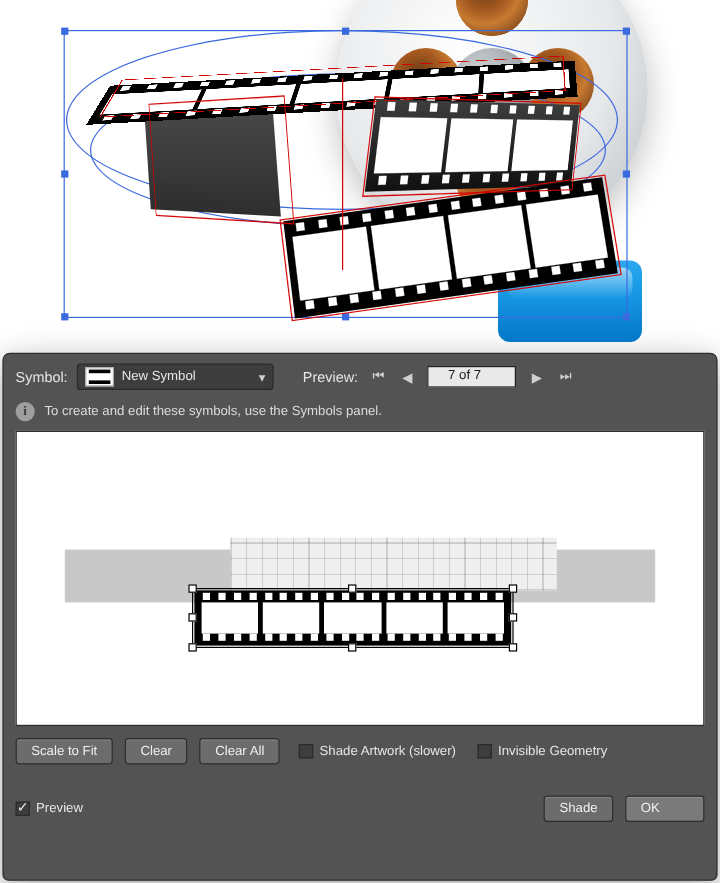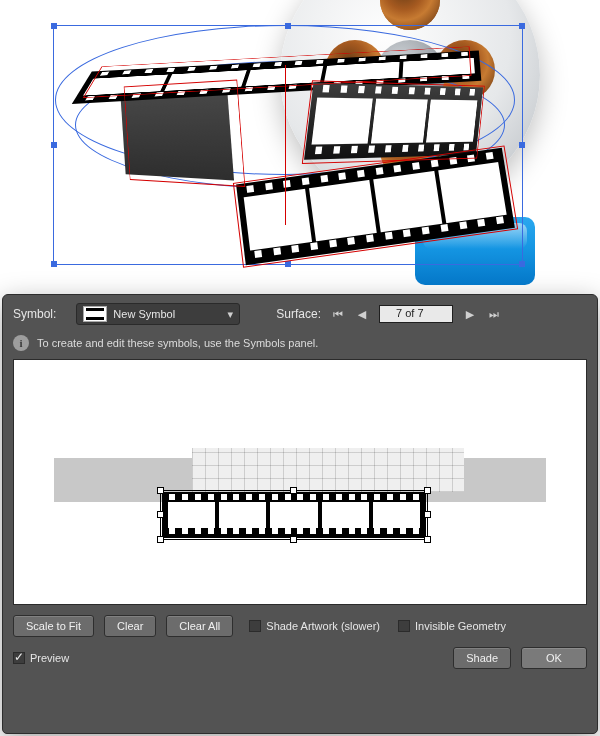--- a/index.html
+++ b/index.html
@@ -60,21 +60,21 @@
     .dialog { margin: 4px 2px 0 2px; width:596px; height:440px;
       background:#535353; border:1px solid #2d2d2d; border-radius:6px 6px 5px 5px;
       box-shadow: 0 8px 28px rgba(0,0,0,.35); display:flex; flex-direction:column;}
     .titlebar { height:21px; background: linear-gradient(180deg,#f6f6f6 0%, #d8d8d8 100%);
       border-bottom:1px solid #9b9b9b; border-radius:6px 6px 0 0;
       display:flex; align-items:center; position:relative; color:#3a3a3a;}
     .traffic { display:flex; gap:7px; align-items:center; margin-left:8px;}
     .tl{width:12px;height:12px;border-radius:50%; box-shadow: inset 0 0 0 1px rgba(0,0,0,.25);}
     .titlebar .ttext { position:absolute; left:0; right:0; text-align:center; font-size:12px; color:#3a3a3a;}
 
-    .toolbar { display:flex; align-items:center; gap:20px; padding:8px 10px;}
+    .toolbar { display:flex; align-items:center; gap:8px; padding:8px 10px;}
     .lbl { color:#e6e6e6; font-size:12px;}
     .symbol-dd { display:flex; align-items:center; height:22px; background:#3d3d3d;
       border:1px solid #2a2a2a; border-radius:3px; min-width:164px;}
     .symbol-swatch { width:24px; height:16px; margin:0 6px; background:#fff; border:1px solid #aaa; position:relative;}
     .symbol-swatch::before,.symbol-swatch::after{content:"";position:absolute;left:2px;right:2px;height:3px;background:#000;}
     .symbol-swatch::before{top:1px}.symbol-swatch::after{bottom:1px}
     .dd-arrow{ margin-left:auto; width:18px; text-align:center; color:#cfcfcf;}
 
     .surface-area{ display:flex; align-items:center; gap:10px; margin-left:16px;}
     .nav-btn{ width:14px; height:14px; display:flex; align-items:center; justify-content:center;
@@ -94,21 +94,21 @@
         repeating-linear-gradient(90deg, rgba(0,0,0,.14) 0 1px, transparent 1px 13px),
         repeating-linear-gradient(0deg, rgba(0,0,0,.14) 0 1px, transparent 1px 13px),
         #efefef;}
     .mini-strip{ position:absolute; left:148px; top:132px; width:264px; height:46px; background:#000;}
     .mini-strip .holes-row{height:8px;}
     .mini-strip .holes-row span{width:6px;height:6px;}
     .mini-strip .frames-row{top:10px;bottom:10px;}
     .sel-box{ position:absolute; border:1px solid #000;}
     .sq{position:absolute;width:7px;height:7px;background:#fff;border:1px solid #000;}
 
-    .bottom{ padding:10px 10px 8px 10px; display:flex; flex-direction:column; gap:10px;}
+    .bottom{ padding:10px 10px 8px 10px; display:flex; flex-direction:column; gap:26px;}
     .row{ display:flex; align-items:center; gap:10px;}
     .btn{ height:22px; padding:0 12px; background:#6c6c6c;
       border:1px solid #2e2e2e; border-radius:3px; color:#f0f0f0; font-size:11px;
       display:flex;align-items:center; cursor:pointer;
       box-shadow: inset 0 1px 0 rgba(255,255,255,.15);}
     .btn.primary{ background:#7a7a7a;}
     .chk{ width:12px;height:12px;border:1px solid #2b2b2b;background:#3d3d3d; display:inline-block;
       margin-right:5px; position:relative;}
     .chk.checked::after{content:"✓"; position:absolute; left:0; top:-3px; color:#eaeaea; font-size:12px;}
     .spacer{flex:1;}
@@ -281,21 +281,21 @@
 
   <div class="toolbar">
     <span class="lbl">Symbol:</span>
     <div class="symbol-dd">
       <div class="symbol-swatch"></div>
       <span>New Symbol</span>
       <span class="dd-arrow">▾</span>
     </div>
 
     <div class="surface-area">
-      <span class="lbl">Surface:</span>
+      <span class="lbl">Preview:</span>
       <span class="nav-btn">⏮</span>
       <span class="nav-btn">◀</span>
       <div class="surface-field"><span>7 of 7</span></div>
       <span class="nav-btn">▶</span>
       <span class="nav-btn">⏭</span>
     </div>
   </div>
 
   <div class="hint-row">
     <div class="info-ic">i</div>
@@ -394,18 +394,18 @@
     </div>
     <div class="row">
       <label style="display:flex;align-items:center;">
         <span class="chk checked"></span>
         <span>Preview</span>
       </label>
       <div class="spacer"></div>
       <div class="btn">
           <span>Shade</span>
         </div>
-      <div class="btn primary" style="min-width:66px;justify-content:center">
+      <div class="btn primary" style="min-width:66px;">
           <span>OK</span>
         </div>
     </div>
   </div>
 </div>
 
 </body></html>

